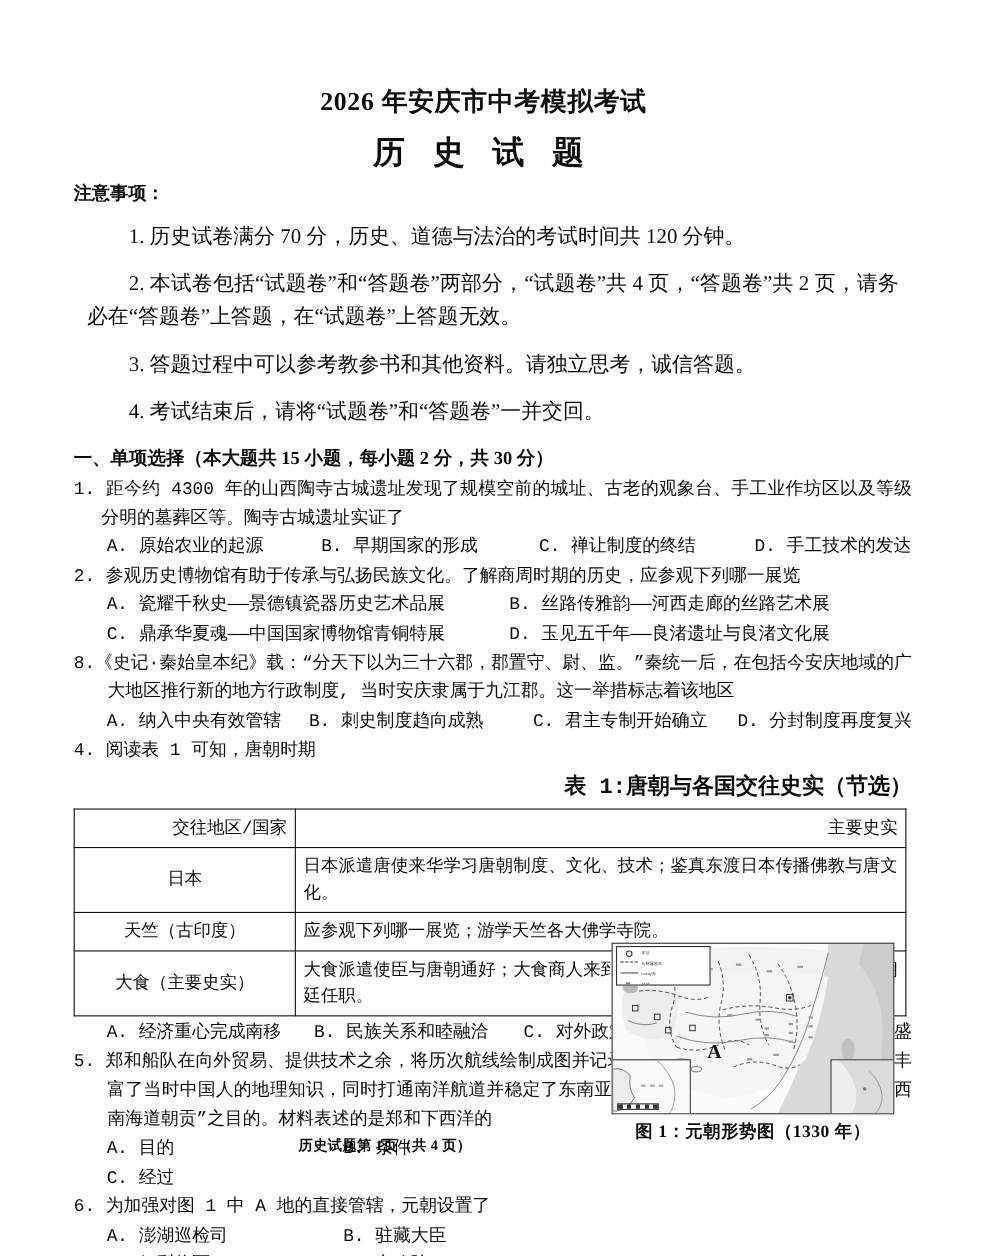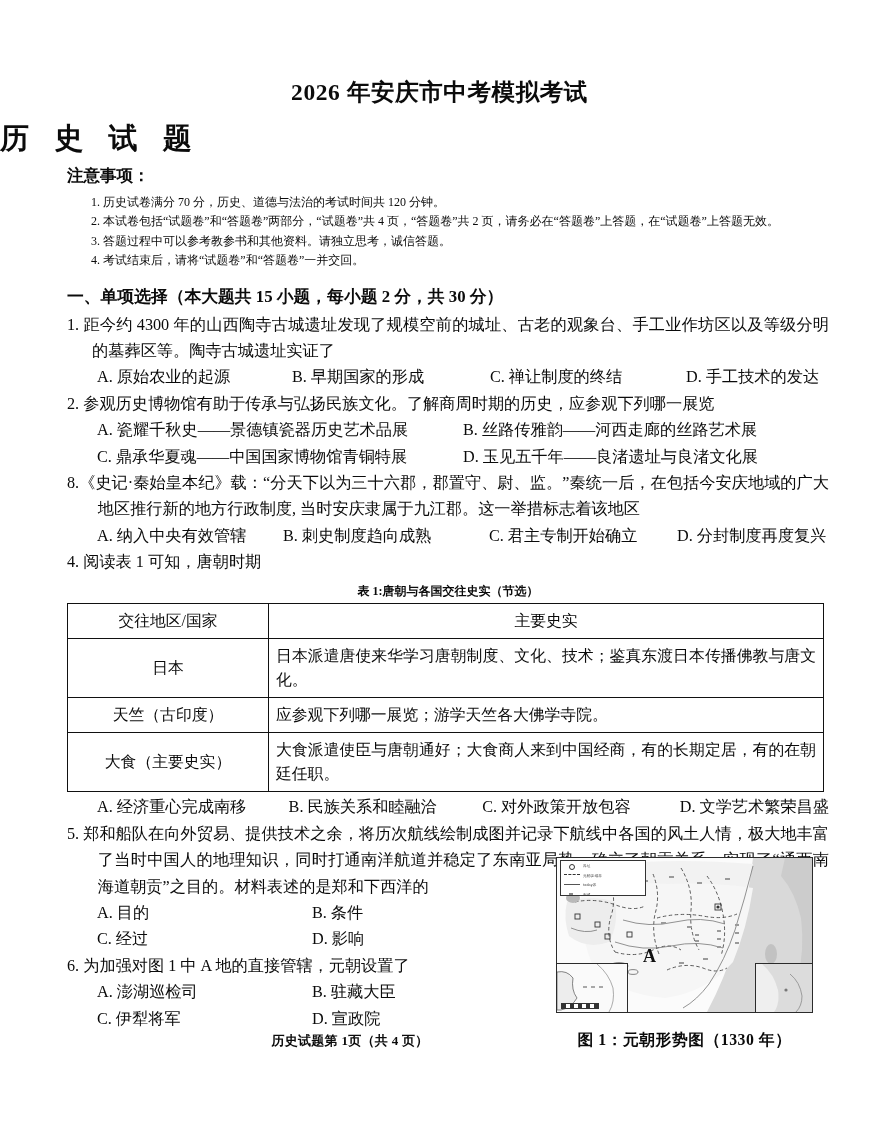--- a/index.html
+++ b/index.html
@@ -28,21 +28,21 @@
     text-align: center;
     font-size: 23.5px;
     font-weight: bold;
     letter-spacing: 0.6px;
     margin: 0;
     position: absolute;
     left: 0; right: 0;
     top: 76px;
   }
   .doc-subtitle {
-    text-align: left;
+    text-align: center;
     font-size: 29px;
     font-weight: bold;
     letter-spacing: 9px;
     margin: 0;
     position: absolute;
     left: 0; right: 0;
     top: 119px;
   }
 
   
@@ -52,35 +52,36 @@
     top: 164px;
     width: 762px;
   }
   .notice-title {
     font-size: 16.5px;
     font-weight: bold;
     margin: 0 0 4px 0;
     line-height: 1.5;
   }
   .notice-item {
-    font-size: 12px;
+    font-size: 19px;
     line-height: 1.62;
-    margin: 0;
+    margin: 12px;
     text-indent: 2em;
     text-align: justify;
   }
   .section-head {
     font-size: 16.8px;
     font-weight: bold;
     margin: 13px 0 2px 0;
     line-height: 1.55;
   }
   .q {
     margin: 0;
     padding: 0;
+    font-family: Liberation Mono, monospace;
   }
   .q-stem {
     font-size: 16.2px;
     line-height: 1.63;
     margin: 0;
     padding-left: 1.55em;
     text-indent: -1.55em;
     text-align: justify;
   }
   .q-stem.hang2 {
@@ -104,22 +105,22 @@
   .opts.q3 .opt:nth-child(2) { width: 206px; }
   .opts.q3 .opt:nth-child(3) { width: 188px; }
   .opts.q4 .opt:nth-child(1) { width: 194px; }
   .opts.q4 .opt:nth-child(2) { width: 196px; }
   .opts.q4 .opt:nth-child(3) { width: 200px; }
   .opts.narrow { width: 430px; }
   .opts.narrow > .opt { width: 50%; }
 
   
   .tbl-caption {
-    text-align: center;
-    font-size: 12px;
+    text-align: right;
+    font-size: 20px;
     font-weight: bold;
     margin: 7px 0 4px 0;
     line-height: 1.4;
   }
   table.facts {
     border-collapse: collapse;
     width: 757px;
     margin: 0 0 2px 0;
     table-layout: fixed;
   }
@@ -130,21 +131,21 @@
     padding: 5px 7px;
     vertical-align: middle;
     text-align: justify;
   }
   table.facts td.region {
     width: 186px;
     text-align: center;
     vertical-align: middle;
   }
   table.facts td.head {
-    text-align: center;
+    text-align: right;
     font-weight: normal;
   }
 
   
   .figure-wrap {
     position: absolute;
     left: 556px;
     top: 857px;
     width: 257px;
   }
@@ -213,21 +214,21 @@
   .scalebar {
     position: absolute; left: 4px; bottom: 3px;
     width: 36px; height: 4px;
     background: repeating-linear-gradient(to right, #333 0 4px, #fff 4px 8px);
     border: 0.6px solid #333;
   }
   .fig-caption {
     text-align: center;
     font-size: 15.8px;
     font-weight: bold;
-    margin-top: 16px;
+    margin-top: 6px;
     letter-spacing: 0.5px;
     line-height: 1.4;
   }
 
   
   .footer {
     position: absolute;
     left: 0;
     top: 1032px;
     width: 700px;
@@ -323,21 +324,20 @@
     </div>
 
     <div class="q">
       <p class="q-stem hang2">5. 郑和船队在向外贸易、提供技术之余，将历次航线绘制成图并记录下航线中各国的风土人情，极大地丰富了当时中国人的地理知识，同时打通南洋航道并稳定了东南亚局势，确立了朝贡关系，实现了“通西南海道朝贡”之目的。材料表述的是郑和下西洋的</p>
       <div class="opts narrow">
         <span class="opt">A. 目的</span>
         <span class="opt">B. 条件</span>
       </div>
       <div class="opts narrow">
         <span class="opt">C. 经过</span>
-        <span class="opt">D. 影响</span>
       </div>
     </div>
 
     <div class="q">
       <p class="q-stem">6. 为加强对图 1 中 A 地的直接管辖，元朝设置了</p>
       <div class="opts narrow">
         <span class="opt">A. 澎湖巡检司</span>
         <span class="opt">B. 驻藏大臣</span>
       </div>
       <div class="opts narrow">

